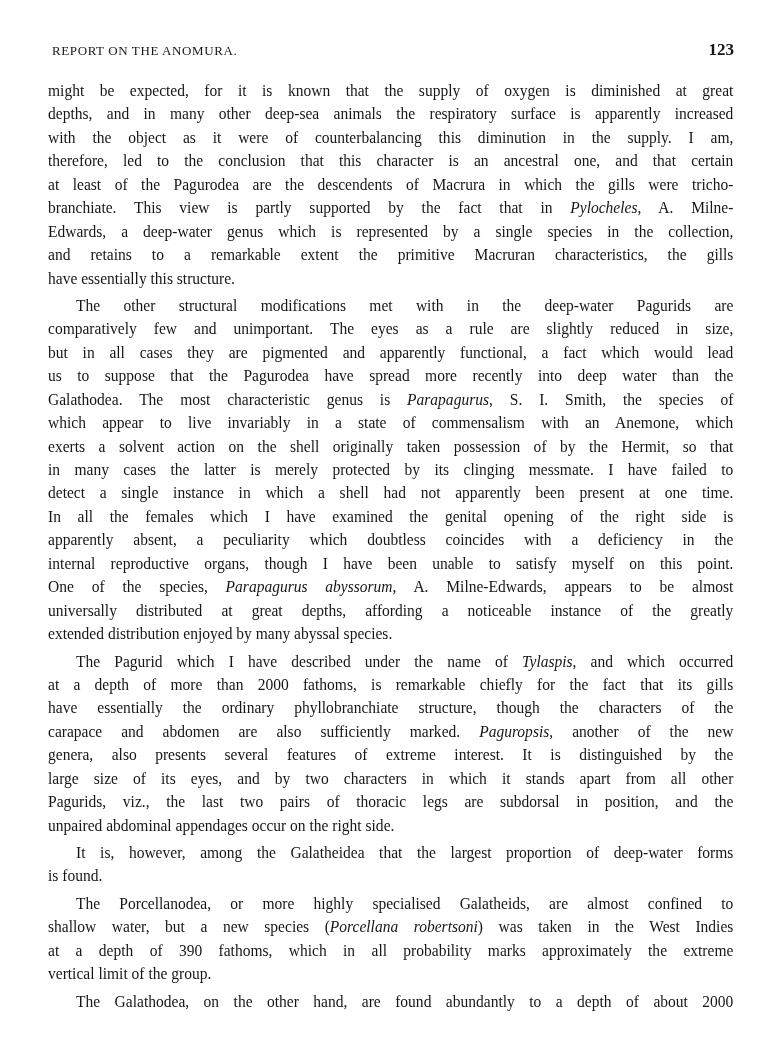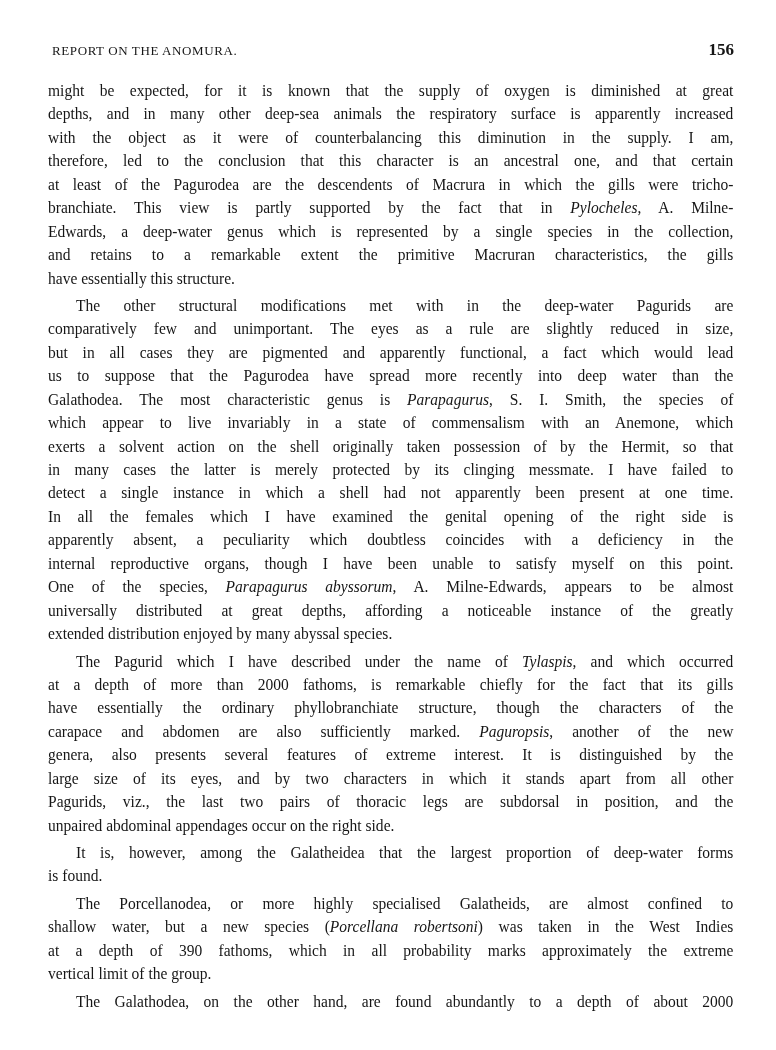--- a/index.html
+++ b/index.html
@@ -72,21 +72,21 @@
     }
     em { font-style: italic; }
     .para { margin-bottom: 4px; }
   </style>
 </head>
 <body>
 
 <div class="page">
   <div class="running-head">
     <span class="running-title">REPORT ON THE ANOMURA.</span>
-    <span class="page-number">156</span>
+    <span class="page-number">123</span>
   </div>
 
   <div class="body-text" id="body-text">
       <div class="para">
         <span class="line"><span>might be expected, for it is known that the supply of oxygen is diminished at great</span></span>
         <span class="line"><span>depths, and in many other deep-sea animals the respiratory surface is apparently increased</span></span>
         <span class="line"><span>with the object as it were of counterbalancing this diminution in the supply.  I am,</span></span>
         <span class="line"><span>therefore, led to the conclusion that this character is an ancestral one, and that certain</span></span>
         <span class="line"><span>at least of the Pagurodea are the descendents of Macrura in which the gills were tricho-</span></span>
         <span class="line"><span>branchiate.  This view is partly supported by the fact that in </span><em>Pylocheles</em><span>, A. Milne-</span></span>

